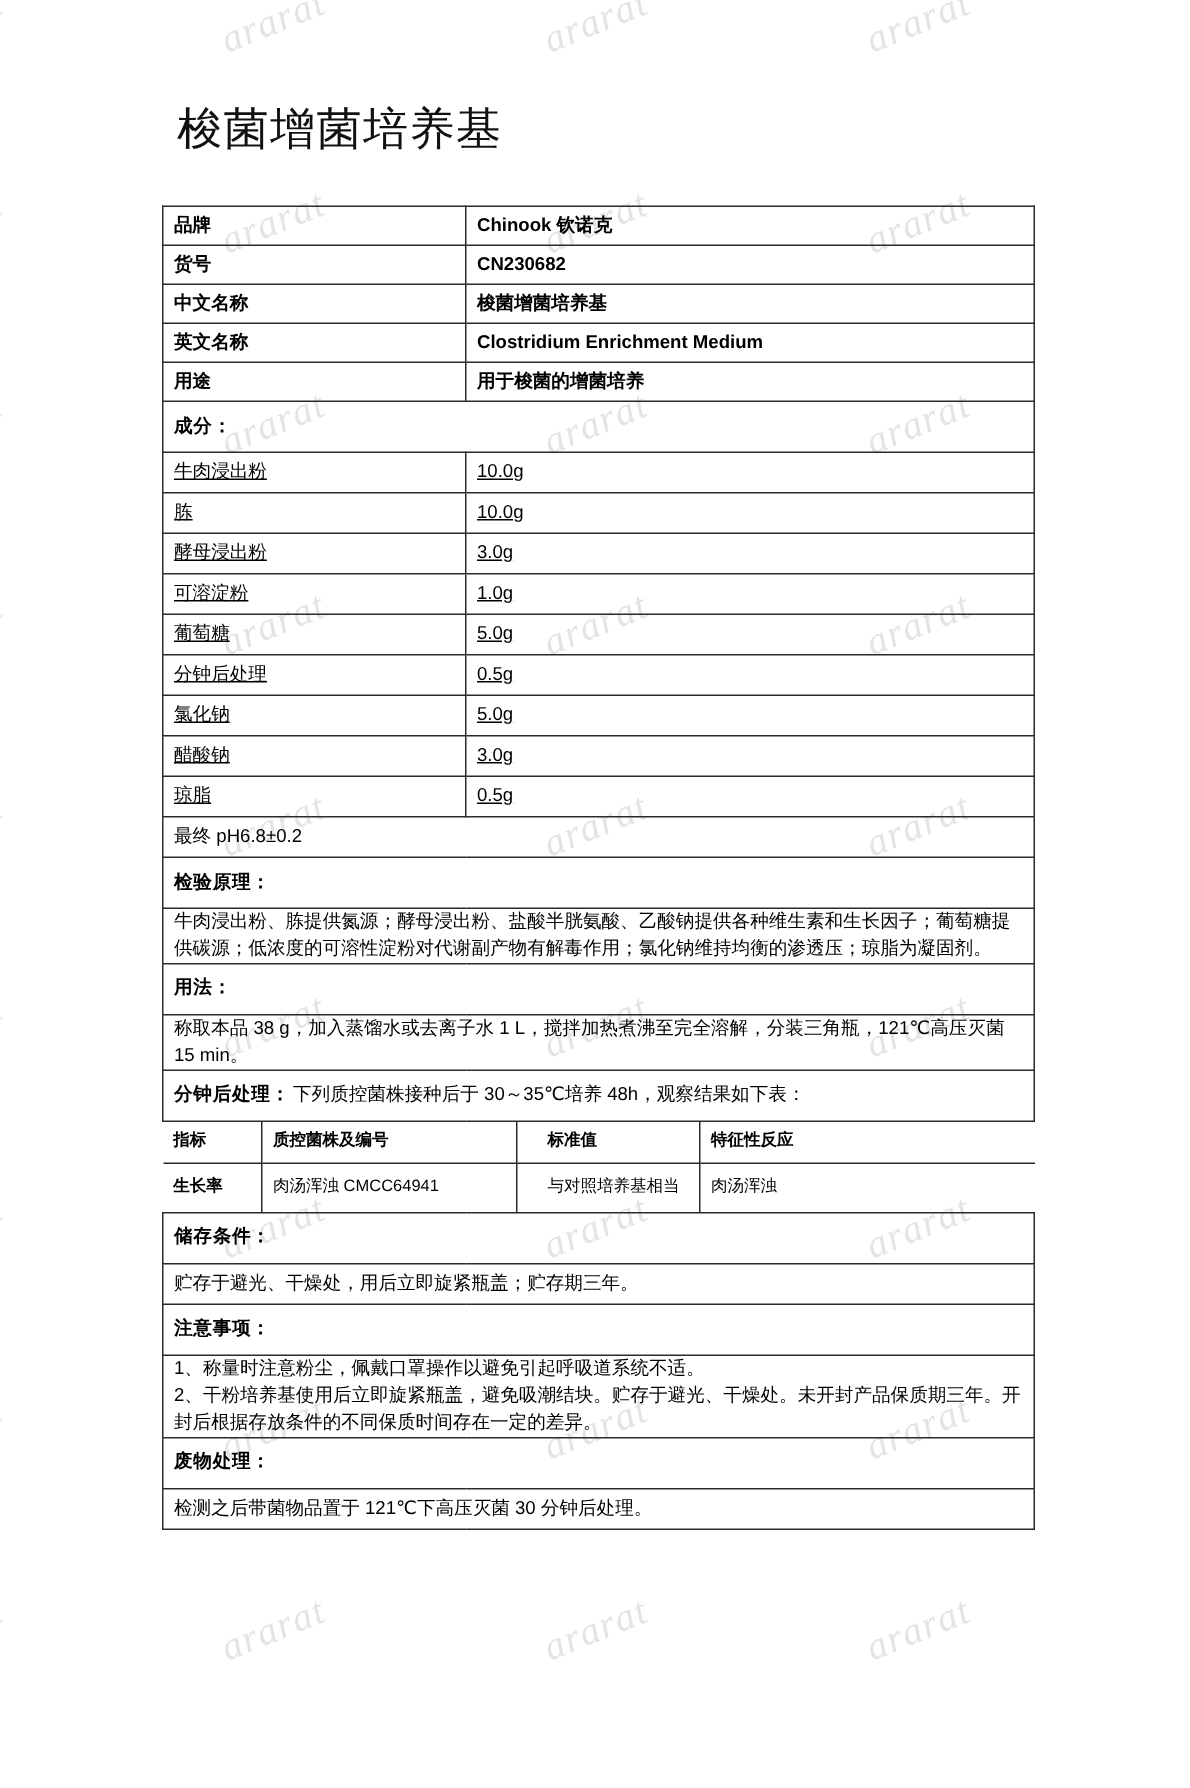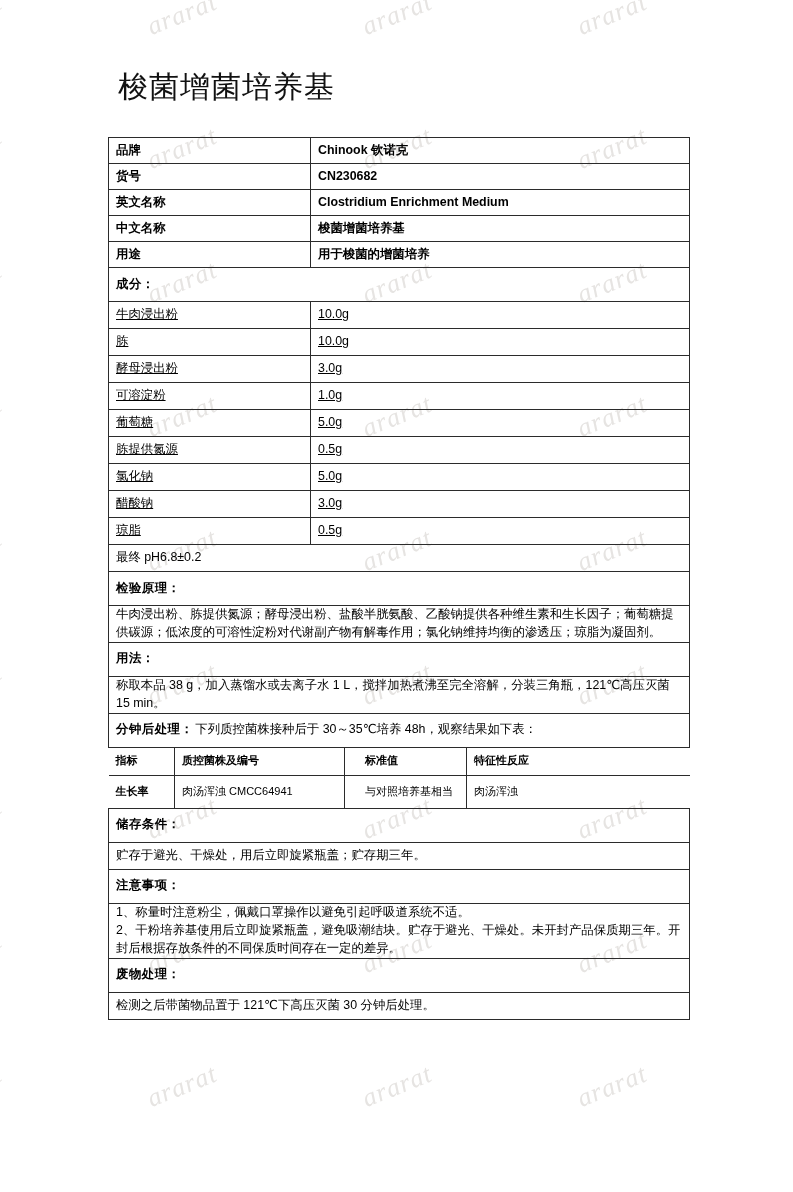--- a/index.html
+++ b/index.html
@@ -234,28 +234,28 @@
 
       <tr class="info-row">
         <td class="info-label">品牌</td>
         <td class="info-value">Chinook   钦诺克</td>
       </tr>
       <tr class="info-row">
         <td class="info-label">货号</td>
         <td class="info-value">CN230682</td>
       </tr>
       <tr class="info-row">
+        <td class="info-label">中文名称</td>
+        <td class="info-value">梭菌增菌培养基</td>
+      </tr>
+      <tr class="info-row">
         <td class="info-label">英文名称</td>
         <td class="info-value">Clostridium Enrichment Medium</td>
       </tr>
       <tr class="info-row">
-        <td class="info-label">中文名称</td>
-        <td class="info-value">梭菌增菌培养基</td>
-      </tr>
-      <tr class="info-row">
         <td class="info-label">用途</td>
         <td class="info-value">用于梭菌的增菌培养</td>
       </tr>
 
       <tr class="section-row">
         <td colspan="2">成分：</td>
       </tr>
 
       <tr class="ing-row">
         <td class="ing-name">牛肉浸出粉</td>
@@ -271,21 +271,21 @@
       </tr>
       <tr class="ing-row">
         <td class="ing-name">可溶淀粉</td>
         <td>1.0g</td>
       </tr>
       <tr class="ing-row">
         <td class="ing-name">葡萄糖</td>
         <td>5.0g</td>
       </tr>
       <tr class="ing-row">
-        <td class="ing-name">胨提供氮源</td>
+        <td class="ing-name">分钟后处理</td>
         <td>0.5g</td>
       </tr>
       <tr class="ing-row">
         <td class="ing-name">氯化钠</td>
         <td>5.0g</td>
       </tr>
       <tr class="ing-row">
         <td class="ing-name">醋酸钠</td>
         <td>3.0g</td>
       </tr>

